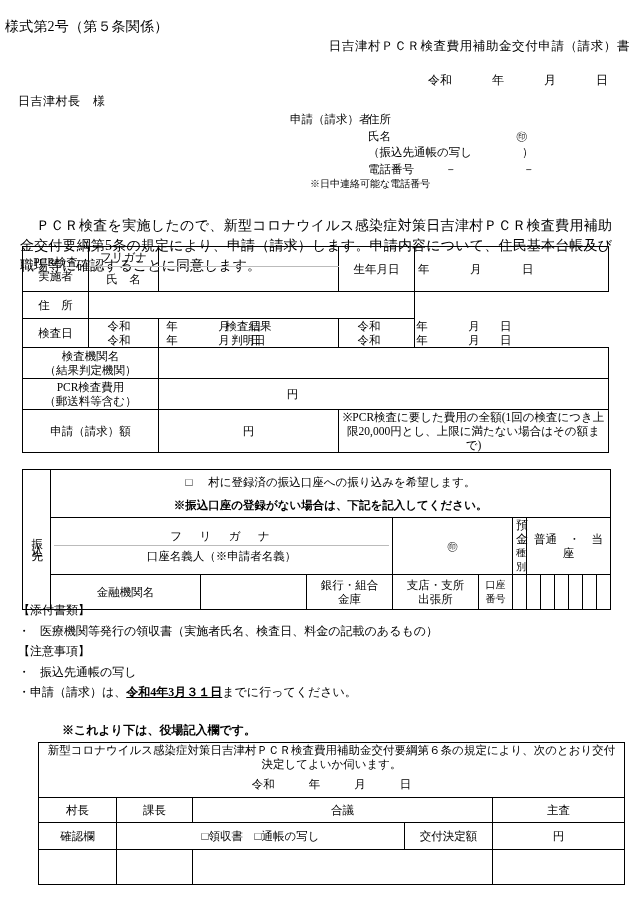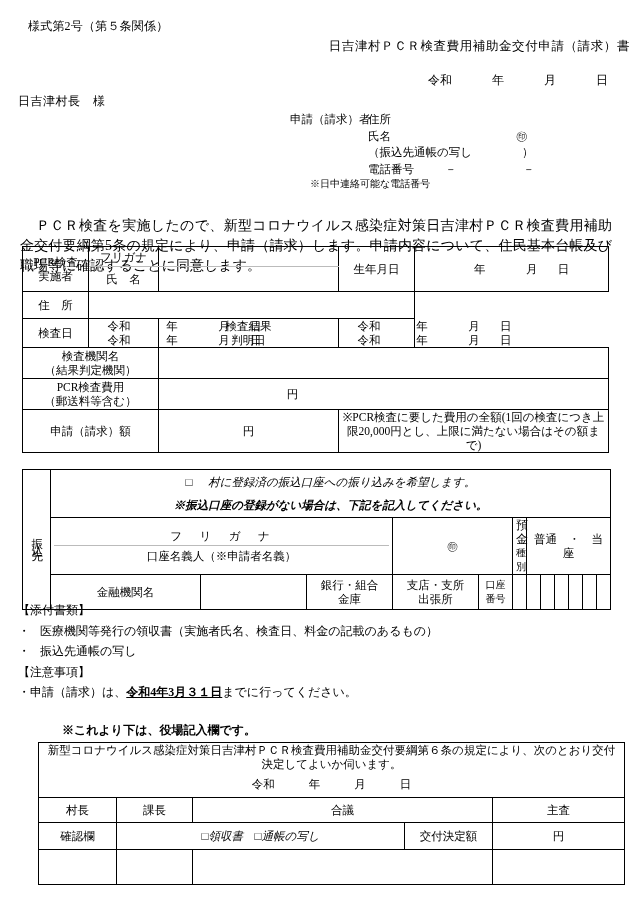--- a/index.html
+++ b/index.html
@@ -19,23 +19,23 @@
   .page {
     position: relative;
     width: 630px;
     height: 903px;
     padding: 0;
   }
 
   
   .form-no {
     position: absolute;
-    left: 28px;
+    left: 5px;
     top: 18px;
-    font-size: 12px;
+    font-size: 14px;
     letter-spacing: 0.2px;
   }
   .doc-title {
     position: absolute;
     left: 0;
     right: 0;
     top: 38px;
     text-align: right;
     font-size: 12.5px;
     letter-spacing: 0.6px;
@@ -140,21 +140,21 @@
   .dt-w2 { display:inline-block; width: 52px; }
   .dt-w3 { display:inline-block; width: 52px; }
 
   .right-yen { text-align: right; padding-right: 10px; }
   .small-note {
     font-size: 9.2px;
     text-align: left;
     line-height: 12.5px;
     padding: 2px 4px;
   }
-  .left-pad { text-align: left; padding-left: 10px; font-style: italic; }
+  .left-pad { text-align: left; padding-left: 10px; }
   .bold { font-weight: bold; }
 
   .seal-inline {
     display: inline-block;
     font-size: 11px;
   }
 
   
   .attach {
     position: absolute;
@@ -241,21 +241,21 @@
     </colgroup>
     <tbody>
       <tr>
         <td rowspan="2">
           <div>PCR検査</div>
           <div>実施者</div>
         </td>
         <td class="dashed-bottom" style="height:19px">フリガナ</td>
         <td class="dashed-bottom"></td>
         <td rowspan="2">生年月日</td>
-        <td rowspan="2" class="date-cells" style="text-align:center">
+        <td rowspan="2" class="date-cells" style="text-align:left">
           <span class="dt-w2">年</span><span class="dt-w3">月</span><span>日</span>
         </td>
       </tr>
       <tr>
         <td class="dashed-top" style="height:24px">氏　名</td>
         <td class="dashed-top"></td>
       </tr>
       <tr>
         <td style="height:26px">住　所</td>
         <td colspan="3"></td>
@@ -377,24 +377,24 @@
         <td></td>
       </tr>
     </tbody>
   </table>
 
   <div class="attach">
     <div>【添付書類】</div>
     <div>
       <span class="bullet">・</span><span>医療機関等発行の領収書（実施者氏名、検査日、料金の記載のあるもの）</span>
     </div>
+    <div>【注意事項】</div>
     <div>
       <span class="bullet">・</span><span>振込先通帳の写し</span>
     </div>
-    <div>【注意事項】</div>
     <div>
       <span>・申請（請求）は、</span><span class="underline-bold">令和4年3月３１日</span><span>までに行ってください。</span>
     </div>
   </div>
 
   <div class="office-lead">※これより下は、役場記入欄です。</div>
 
   <table class="grid tbl-office">
     <colgroup>
       <col style="width:78px">

